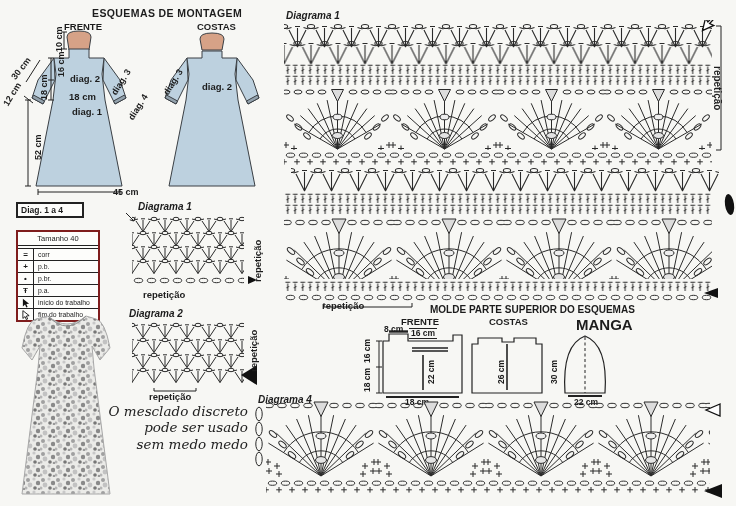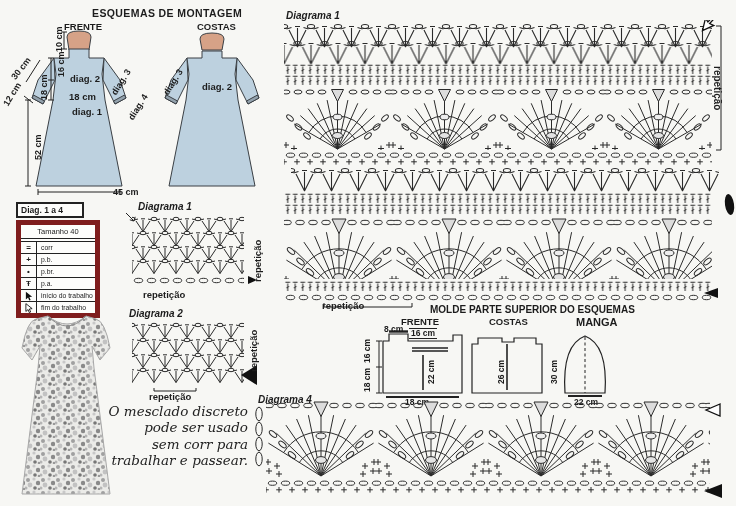--- a/index.html
+++ b/index.html
@@ -12,21 +12,21 @@
   .rep{position:absolute;font-weight:bold;font-size:9.5px;line-height:1;white-space:nowrap;}
   .r90{transform:rotate(-90deg);transform-origin:0 0;}
   .rcw{transform:rotate(90deg);transform-origin:0 0;}
   .r58{transform:rotate(-58deg);transform-origin:0 0;}
   .r52{transform:rotate(-52deg);transform-origin:0 0;}
   .cap{position:absolute;left:104px;top:403px;width:144px;text-align:right;
        font-family:"DejaVu Serif",serif;font-style:italic;font-size:13.5px;line-height:1.22;color:#222;}
   
   .leg{position:absolute;left:16px;top:202px;width:84px;}
   .leg .hd{border:2px solid #222;width:58px;padding:1px 3px;font-weight:bold;font-size:8.5px;background:#fdfdfb;}
-  .leg .bx{border:5px solid #7f1d1d;margin-top:2px;background:#fdfdfb;}
+  .leg .bx{border:2px solid #7f1d1d;margin-top:12px;background:#fdfdfb;}
   .leg .sz{text-align:center;font-size:7.5px;padding:2px 0;border-bottom:1px solid #222;}
   .leg .rows{border-top:1px solid #222;margin-top:2px;}
   .leg .row{display:flex;align-items:center;height:11px;border-top:1px solid #222;}
   .leg .row:first-child{border-top:none;}
   .leg .sym{width:15px;align-self:stretch;border-right:1px solid #222;display:flex;
             align-items:center;justify-content:center;font-size:8px;font-weight:bold;}
   .leg .lab{padding-left:4px;font-size:6.8px;}
   .blob{position:absolute;left:725px;top:194px;width:9px;height:21px;background:#111;border-radius:50%;transform:rotate(-8deg);}
   .mbox{border-top:1px solid #222;border-bottom:1px solid #222;padding:0 2px;}
   .m85{font-size:8.5px;}
@@ -254,22 +254,21 @@
   <div class="rep" style="left:149px;top:392px;">repetição</div>
 
   <svg class="abs" style="left:10px;top:308px;" width="114" height="196">
     <path d="M38,8 Q57,24 76,8 L86,11 Q95,13 100,40 L90,52 L82,38 L84,60 L100,186 L12,186 L28,60 L30,38 L22,52 L12,40 Q17,13 26,11 Z" fill="url(#pm)" stroke="#a8a8a8" stroke-width="1"></path>
     <path d="M38,8 Q57,28 76,8" fill="none" stroke="#8d8d8d"></path>
   </svg>
 
   <div class="cap">
     <div>O mesclado discreto</div>
     <div>pode ser usado</div>
-    <div>sem corr para</div>
-    <div>trabalhar e passear.</div>
+    <div>sem medo medo</div>
   </div>
 
   <div class="dlbl" style="left:286px;top:11px;">Diagrama 1</div>
   <svg class="abs" style="left:282px;top:20px;" width="454" height="292">
     <g transform="translate(2,3)">
         <rect width="428" height="26" fill="url(#pv)"></rect>
       </g>
     <g transform="translate(15.5,20)">
         <rect x="-13.5" width="428" height="26" fill="url(#pv)"></rect>
       </g>
@@ -304,21 +303,21 @@
     </g>
     <path d="M436,268 L422,273 L436,278 Z" fill="#111"></path>
   </svg>
   <div class="rep rcw" style="left:722px;top:66px;font-size:10px;">repetição</div>
   <div class="rep" style="left:322px;top:301px;">repetição</div>
   <div class="blob"></div>
 
   <div class="lbl" style="left:430px;top:305px;font-size:10px;">MOLDE PARTE SUPERIOR DO ESQUEMAS</div>
   <div class="lbl" style="left:401px;top:317px;font-size:9.5px;">FRENTE</div>
   <div class="lbl" style="left:489px;top:317px;font-size:9.5px;">COSTAS</div>
-  <div class="lbl" style="left:576px;top:317px;font-size:11px;">MANGA</div>
+  <div class="lbl" style="left:576px;top:317px;font-size:15px;">MANGA</div>
   <svg class="abs" style="left:356px;top:322px;" width="292" height="82">
     <g stroke="#222" stroke-width="1.2" fill="none">
       <path d="M27,71 L27,19 L33,19 L33,12 L52,12 L52,19 L97,19 L97,13 L106,13 L106,71 Z"></path>
       <path d="M56,26 H92 M56,29 H92" stroke-width="1.4"></path>
       <path d="M67,33 V68" stroke-width="1.6"></path>
       <path d="M23,19 V71 M20,19 H26 M20,45 H26 M20,71 H26" stroke-width="1"></path>
       <path d="M33,9.5 H52" stroke-width="2.4"></path>
       <path d="M30,75 H103" stroke-width="2"></path>
       <path d="M116,71 L116,22 L122,22 L122,16 L146,16 L146,20 L158,20 L158,16 L180,16 L180,22 L186,22 L186,71 Z"></path>
       <path d="M151,22 V68" stroke-width="1.6"></path>

